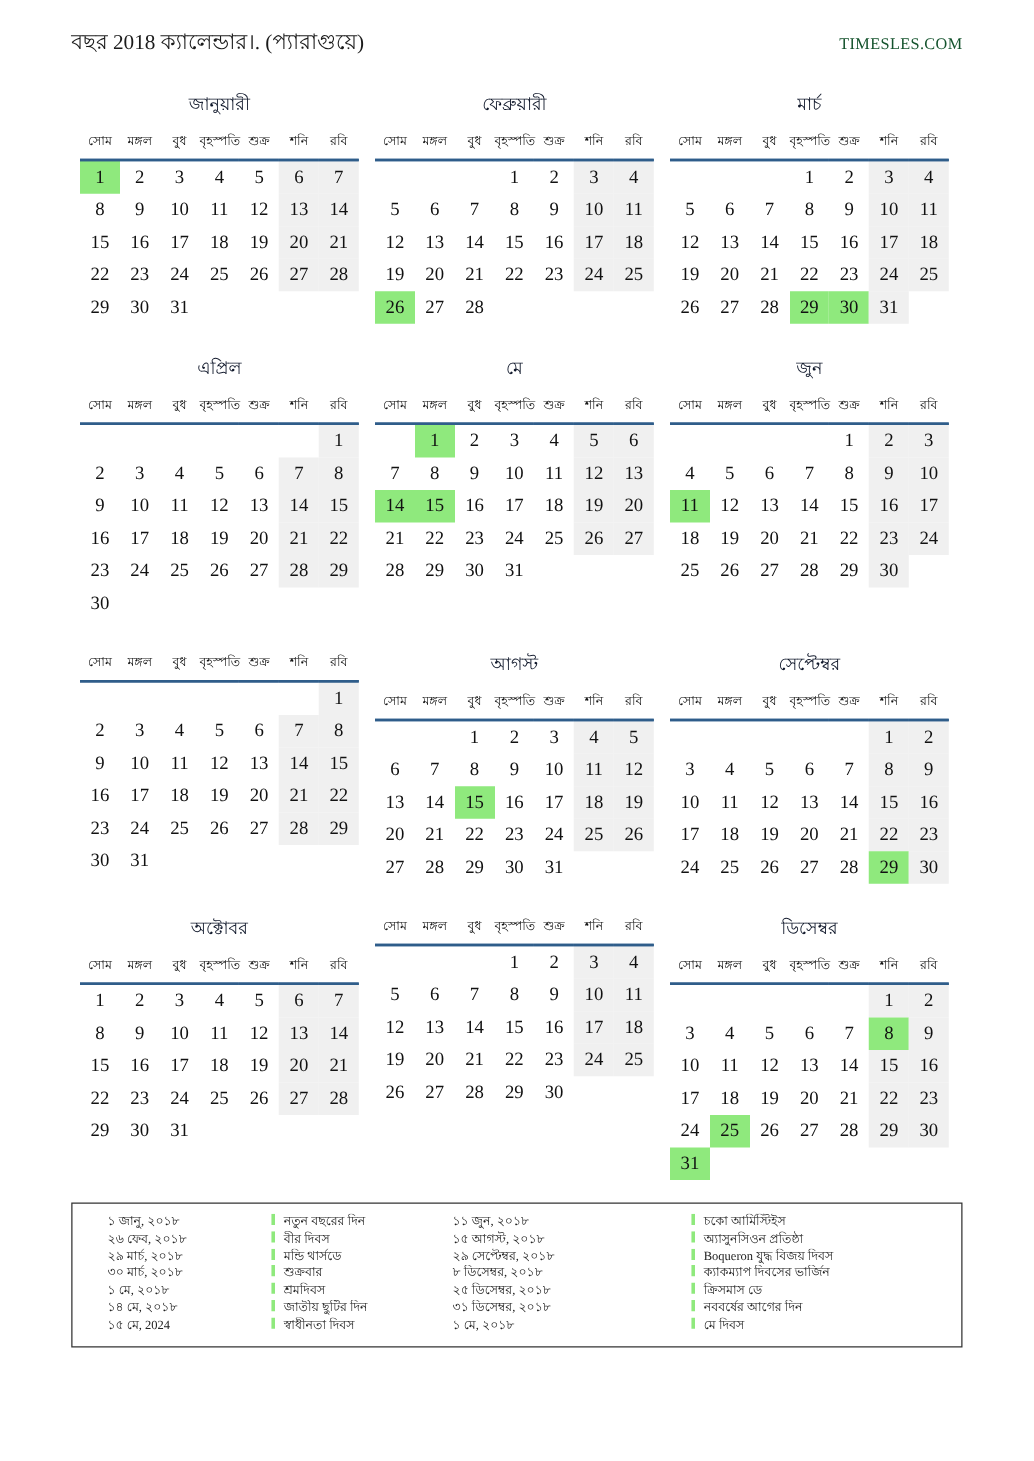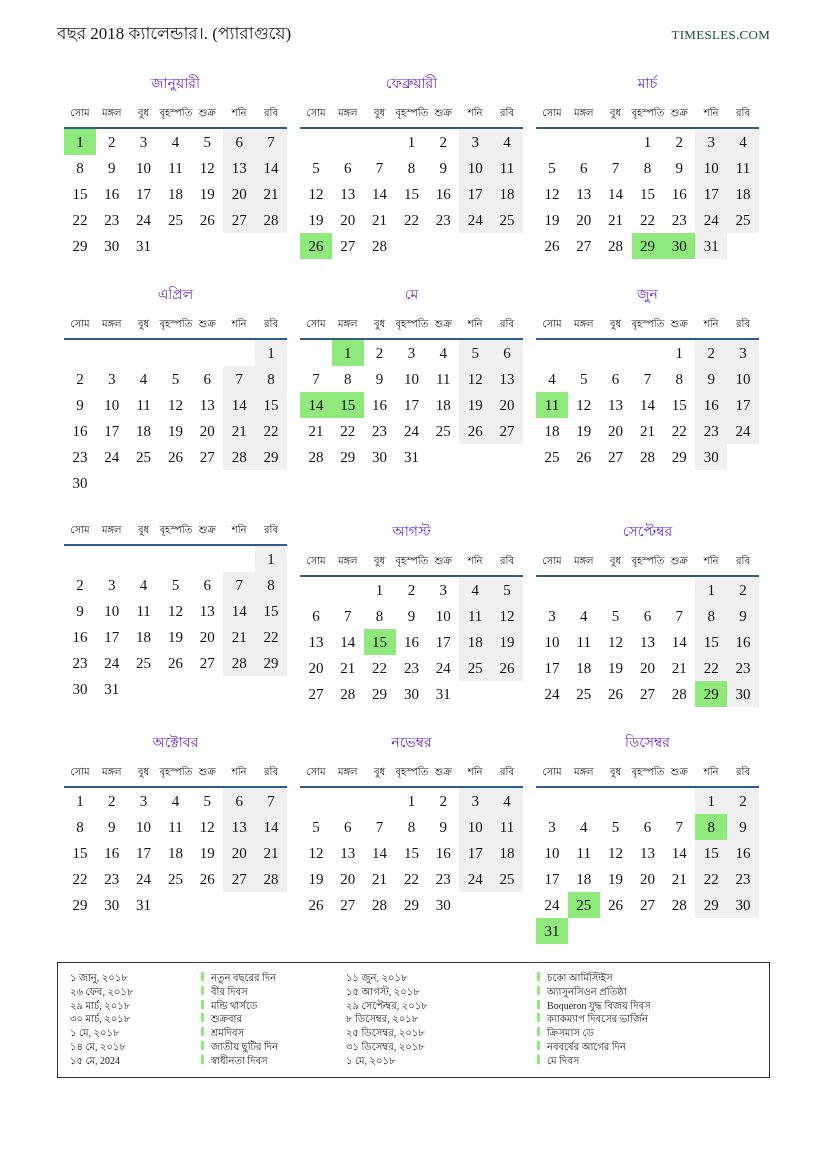--- a/index.html
+++ b/index.html
@@ -8,33 +8,33 @@
     font-family:"Liberation Serif","DejaVu Serif",serif;color:#1a1a1a;
   }
   .header{display:flex;justify-content:space-between;align-items:baseline;padding:20px 57px 0 57px;}
   .page-title{font-size:17px;color:#1a1a1a;}
   .site-link{font-size:13px;color:#14532d;text-decoration:none;letter-spacing:.3px;cursor:pointer;}
   .calendar-grid{
     display:grid;grid-template-columns:repeat(3,223px);column-gap:13px;row-gap:24px;
     margin:24px 57px 0 64px;align-items:start;
   }
   .month{width:223px;}
-  .month-title{text-align:center;color:#6d28d9;font-size:14px;margin-bottom:7px;}
+  .month-title{text-align:center;color:#0f172a;font-size:14px;margin-bottom:7px;}
   table.month-table{border-collapse:collapse;width:223px;table-layout:fixed;}
   table.month-table th{
     font-size:10px;font-weight:normal;color:#111;padding:2px 0 5px;white-space:nowrap;
     border-bottom:2px solid #2f5d8a;font-family:"Liberation Serif","DejaVu Serif",serif;
   }
   table.month-table td{
     height:24px;text-align:center;vertical-align:middle;font-size:15px;color:#111;
   }
   td.weekend{background:#f0f0f0;}
   td.holiday{background:#8fe97d;}
   .legend{
-    margin:18px 57px 0 57px;border:1px solid #333;padding:8px 10px 9px 12px;
+    margin:18px 57px 0 57px;border:1px solid #333;padding:8px 10px 9px 28px;
     display:grid;grid-template-columns:131px 145px 191px 1fr;
     font-size:10px;line-height:13.8px;color:#222;
   }
   .legend-cell{white-space:nowrap;overflow:hidden;}
   .legend-name .mark{
     display:inline-block;width:3px;height:9px;background:#8fe97d;margin-right:7px;
     vertical-align:baseline;
   }
 </style>
 </head>
@@ -687,21 +687,20 @@
             <td>31</td>
             <td></td>
             <td></td>
             <td></td>
             <td></td>
           </tr>
         </tbody>
       </table>
     </div>
     <div class="month">
-      <div class="month-title">নভেম্বর</div>
       <table class="month-table">
         <thead>
           <tr>
             <th>সোম</th>
             <th>মঙ্গল</th>
             <th>বুধ</th>
             <th>বৃহস্পতি</th>
             <th>শুক্র</th>
             <th>শনি</th>
             <th>রবি</th>

